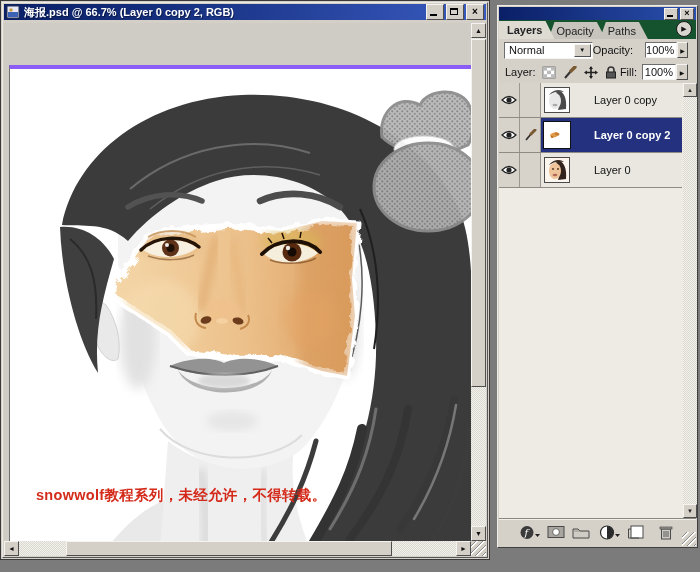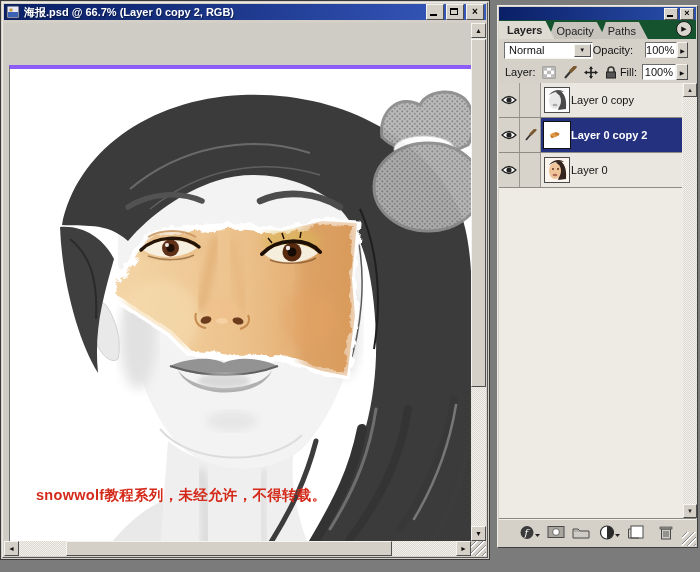--- a/index.html
+++ b/index.html
@@ -78,21 +78,21 @@
     display:flex;align-items:center;justify-content:flex-end;padding-right:2px;font-size:11px;}
   .mini-arrow{width:12px;height:16px;background:#d4d0c8;display:flex;align-items:center;
     justify-content:center;font-size:6px;box-sizing:border-box;}
   .lock-icons{display:flex;align-items:center;gap:7px;margin-left:6px;}
   
   .p-list{position:absolute;left:1px;right:1px;top:77px;bottom:29px;background:#edebe4;overflow:hidden;}
   .layer-row{position:absolute;left:0;right:14px;height:34px;border-bottom:1px solid #8e8b85;
     display:flex;align-items:stretch;background:#e9e7e0;}
   .cell-icon{width:20px;border-right:1px solid #9a978f;display:flex;align-items:center;justify-content:center;
     background:#d7d3cb;}
-  .cell-body{flex:1;display:flex;align-items:center;padding-left:3px;gap:1px;}
+  .cell-body{flex:1;display:flex;align-items:center;padding-left:3px;gap:24px;}
   .layer-row.selected .cell-body{background:#24317f;}
   .layer-row.selected .layer-name{color:#fff;font-weight:bold;}
   .layer-name{font-size:11px;color:#111;}
   .thumb{width:26px;height:26px;background:#fff;border:1px solid #4a4a4a;box-sizing:border-box;}
   .layer-row.selected .thumb{border-color:#fff;outline:1px solid #111;}
   .p-vscroll{position:absolute;right:0;top:77px;bottom:29px;width:14px;}
   .p-sbbtn{position:absolute;width:14px;height:14px;background:#d4d0c8;display:flex;align-items:center;
     justify-content:center;font-size:6px;color:#222;box-sizing:border-box;}
   
   .p-bottombar{position:absolute;left:1px;right:1px;bottom:1px;height:27px;background:#d5d1c9;

